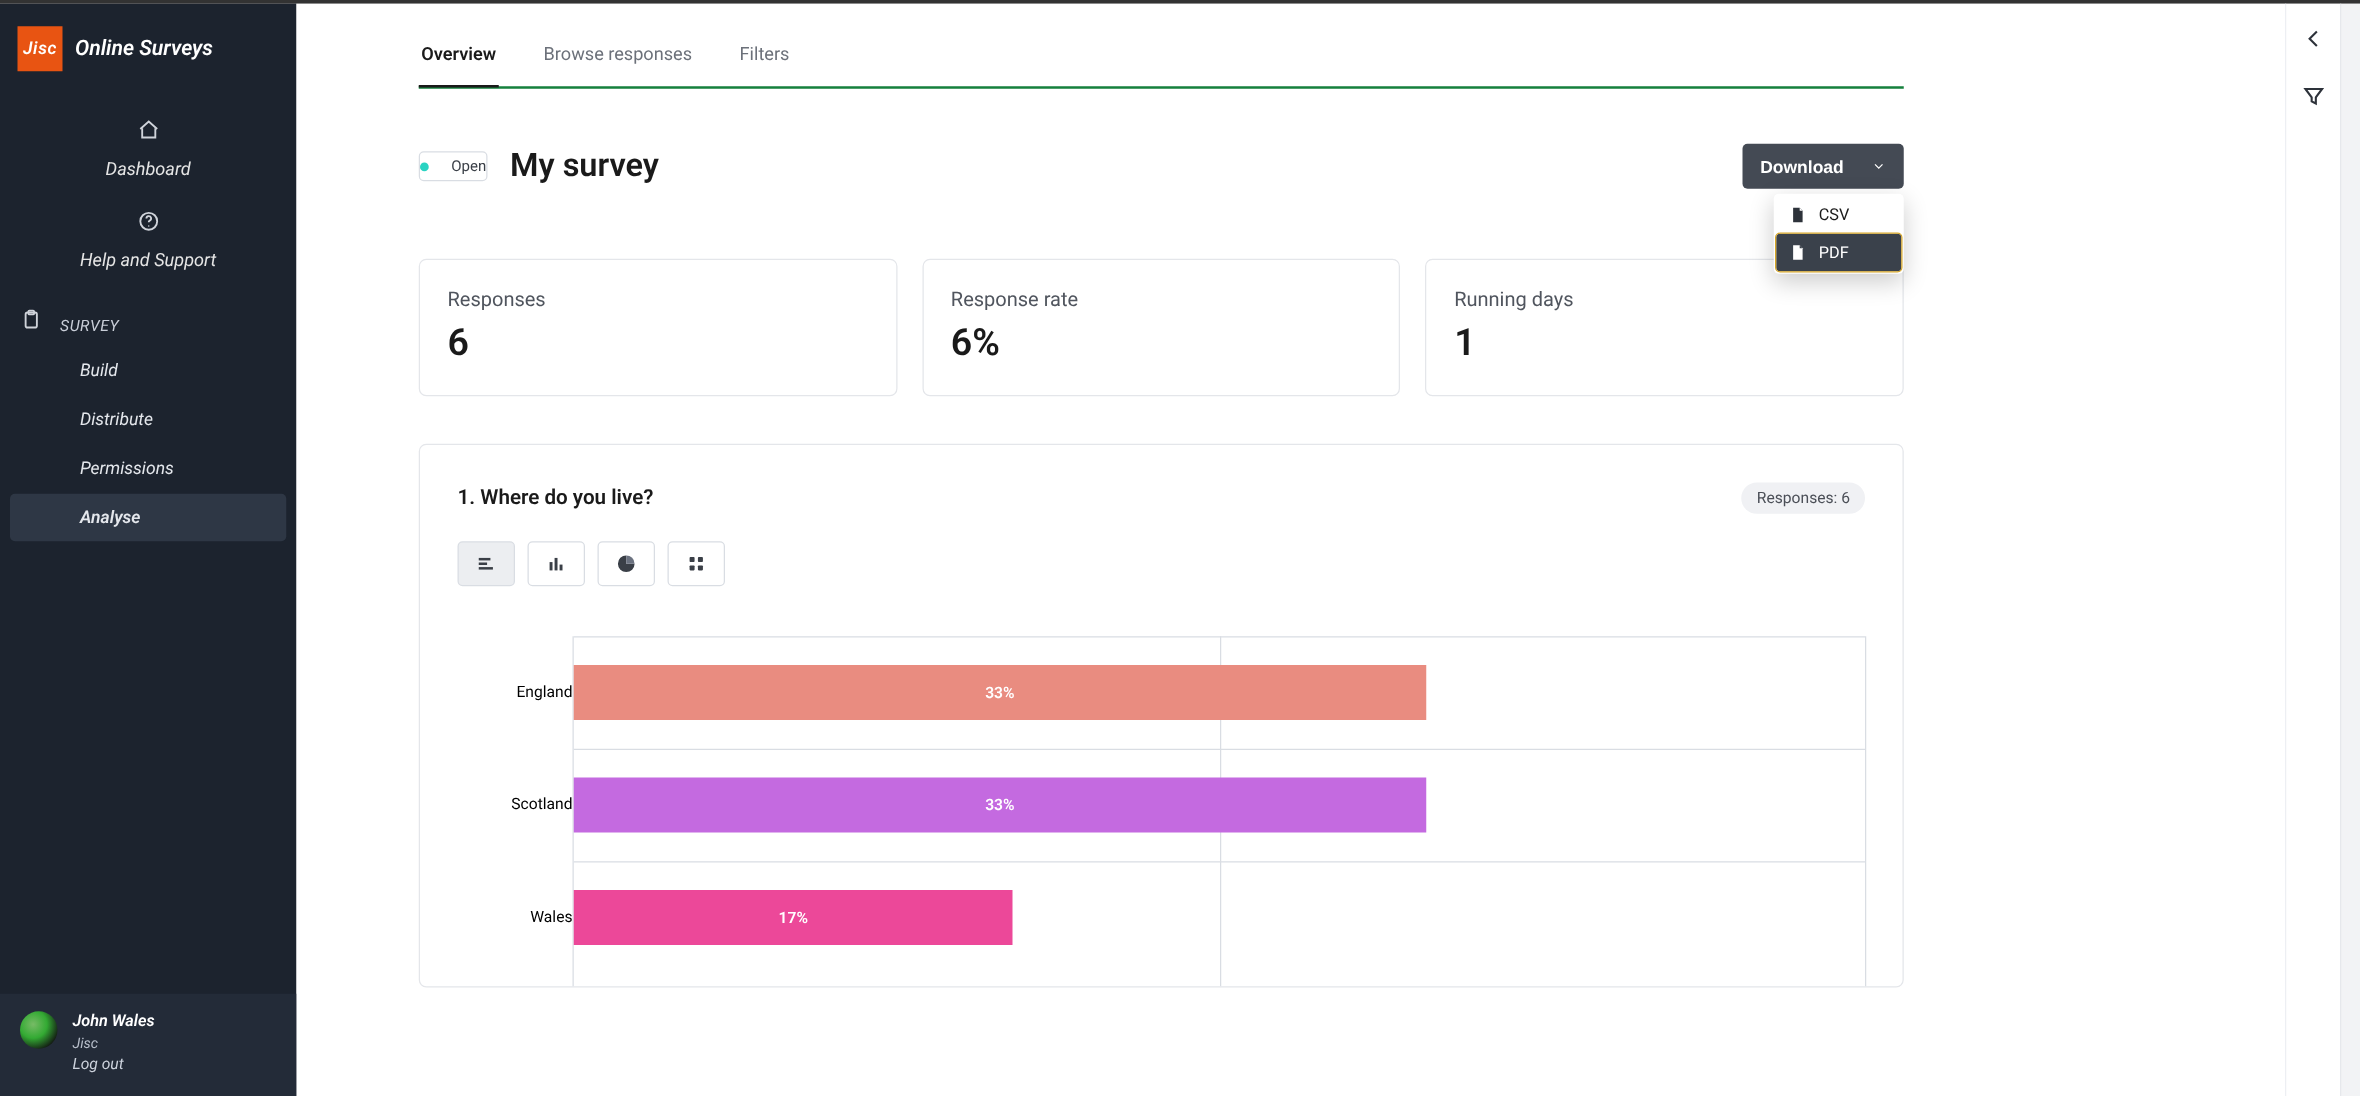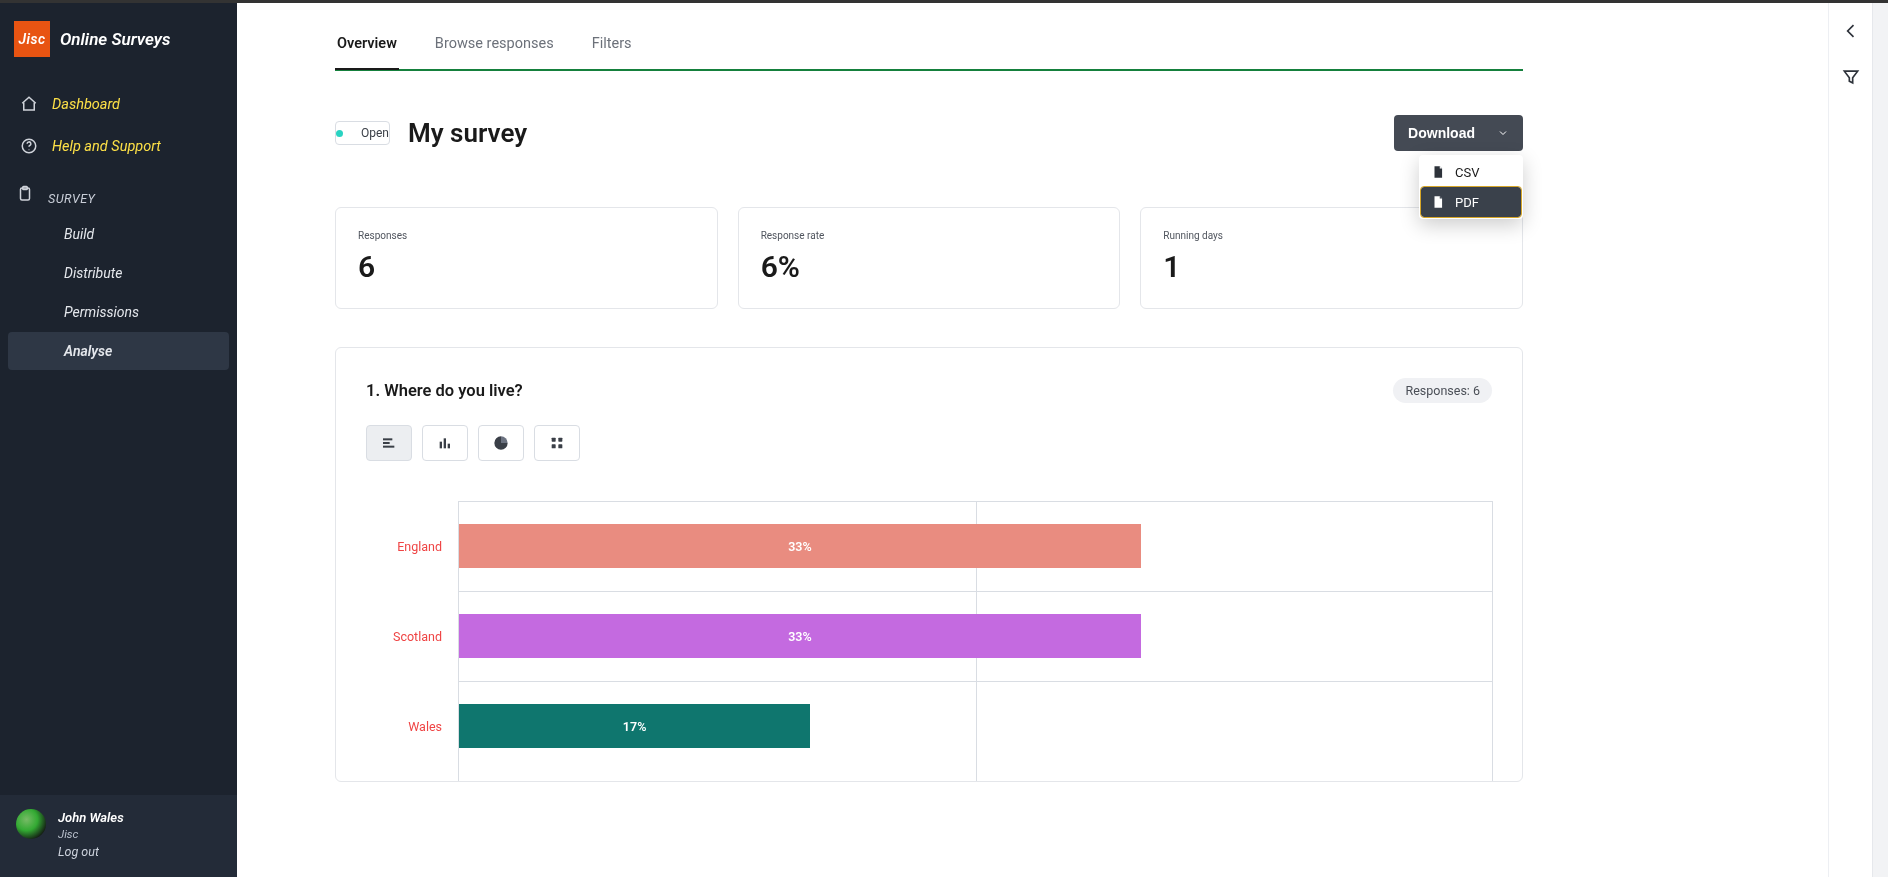--- a/index.html
+++ b/index.html
@@ -42,24 +42,25 @@
   }
   .brand-title {
     font-size: 17px; font-weight: 600;
   }
 
   .nav { padding: 4px 0; }
   .nav-item {
     display: flex; align-items: center; gap: 14px;
     padding: 12px 16px;
     font-size: 14.5px;
-    color: #fde047;
+    color: #e5e5e5;
     cursor: pointer;
     border-radius: 4px;
     margin: 0 4px;
+    flex-direction: column;
   }
   .nav-item .icon-slot { width: 18px; display:flex; align-items:center; justify-content:center; }
   .nav-item svg { width:18px; height:18px; stroke:#cfd3da; fill:none; stroke-width:2; }
 
   .section-hdr {
     display:flex; align-items:flex-end; gap:14px;
     padding: 18px 16px 8px 16px;
     font-size: 12.5px; letter-spacing:0.5px; color:#c9ced8;
     text-transform: uppercase;
   }
@@ -157,21 +158,21 @@
   .file-ic { width:14px; height:16px; }
 
   .stats-grid {
     display:grid; grid-template-columns: repeat(3, 1fr);
     gap:20px; margin-top:56px;
   }
   .stat-card {
     border:1px solid #e4e6ea; border-radius:6px;
     padding:22px 22px 24px 22px;
   }
-  .stat-label { font-size:10px; color:#50555e; }
+  .stat-label { font-size:16px; color:#50555e; }
   .stat-value { font-size:30px; font-weight:600; margin-top:8px; }
 
   .question-card {
     border:1px solid #e4e6ea; border-radius:6px;
     margin-top:38px; padding:30px 30px 0 30px;
   }
   .q-head { display:flex; align-items:center; }
   .q-title { font-size:16.5px; font-weight:600; }
   .resp-pill {
     margin-left:auto;
@@ -200,21 +201,21 @@
   .gridline {
     position:absolute; top:0; bottom:0; width:1px; background:#d9dde3;
   }
   .row-div {
     position:absolute; left:0; right:0; height:1px; background:#d9dde3;
   }
   .yaxis {
     position:absolute; left:0; top:0; bottom:0; width:92px;
   }
   .ylab {
-    position:absolute; right:16px; font-size:12.5px; color:#ef4444;
+    position:absolute; right:0; font-size:12.5px; color:#000000;
     transform:translateY(-50%);
   }
   .bar-row {
     position:absolute; left:0; height:90px;
     display:flex; align-items:center; width:100%;
   }
   .hbar {
     height:44px; border-radius:0;
     display:flex; align-items:center; justify-content:center;
     color:#fff; font-size:12.5px; font-weight:600;
@@ -404,21 +405,21 @@
               <div class="hbar" style="background: rgb(233, 140, 128); width: 66%;">
                 <span>33%</span>
               </div>
             </div>
             <div class="bar-row" style="top:90px">
               <div class="hbar" style="background: rgb(196, 106, 224); width: 66%;">
                 <span>33%</span>
               </div>
             </div>
             <div class="bar-row" style="top:180px">
-              <div class="hbar" style="background: #0f766e; width: 34%;">
+              <div class="hbar" style="background: #ec4899; width: 34%;">
                 <span>17%</span>
               </div>
             </div>
           </div>
         </div>
       </section>
 
     </div>
   </main>
 

